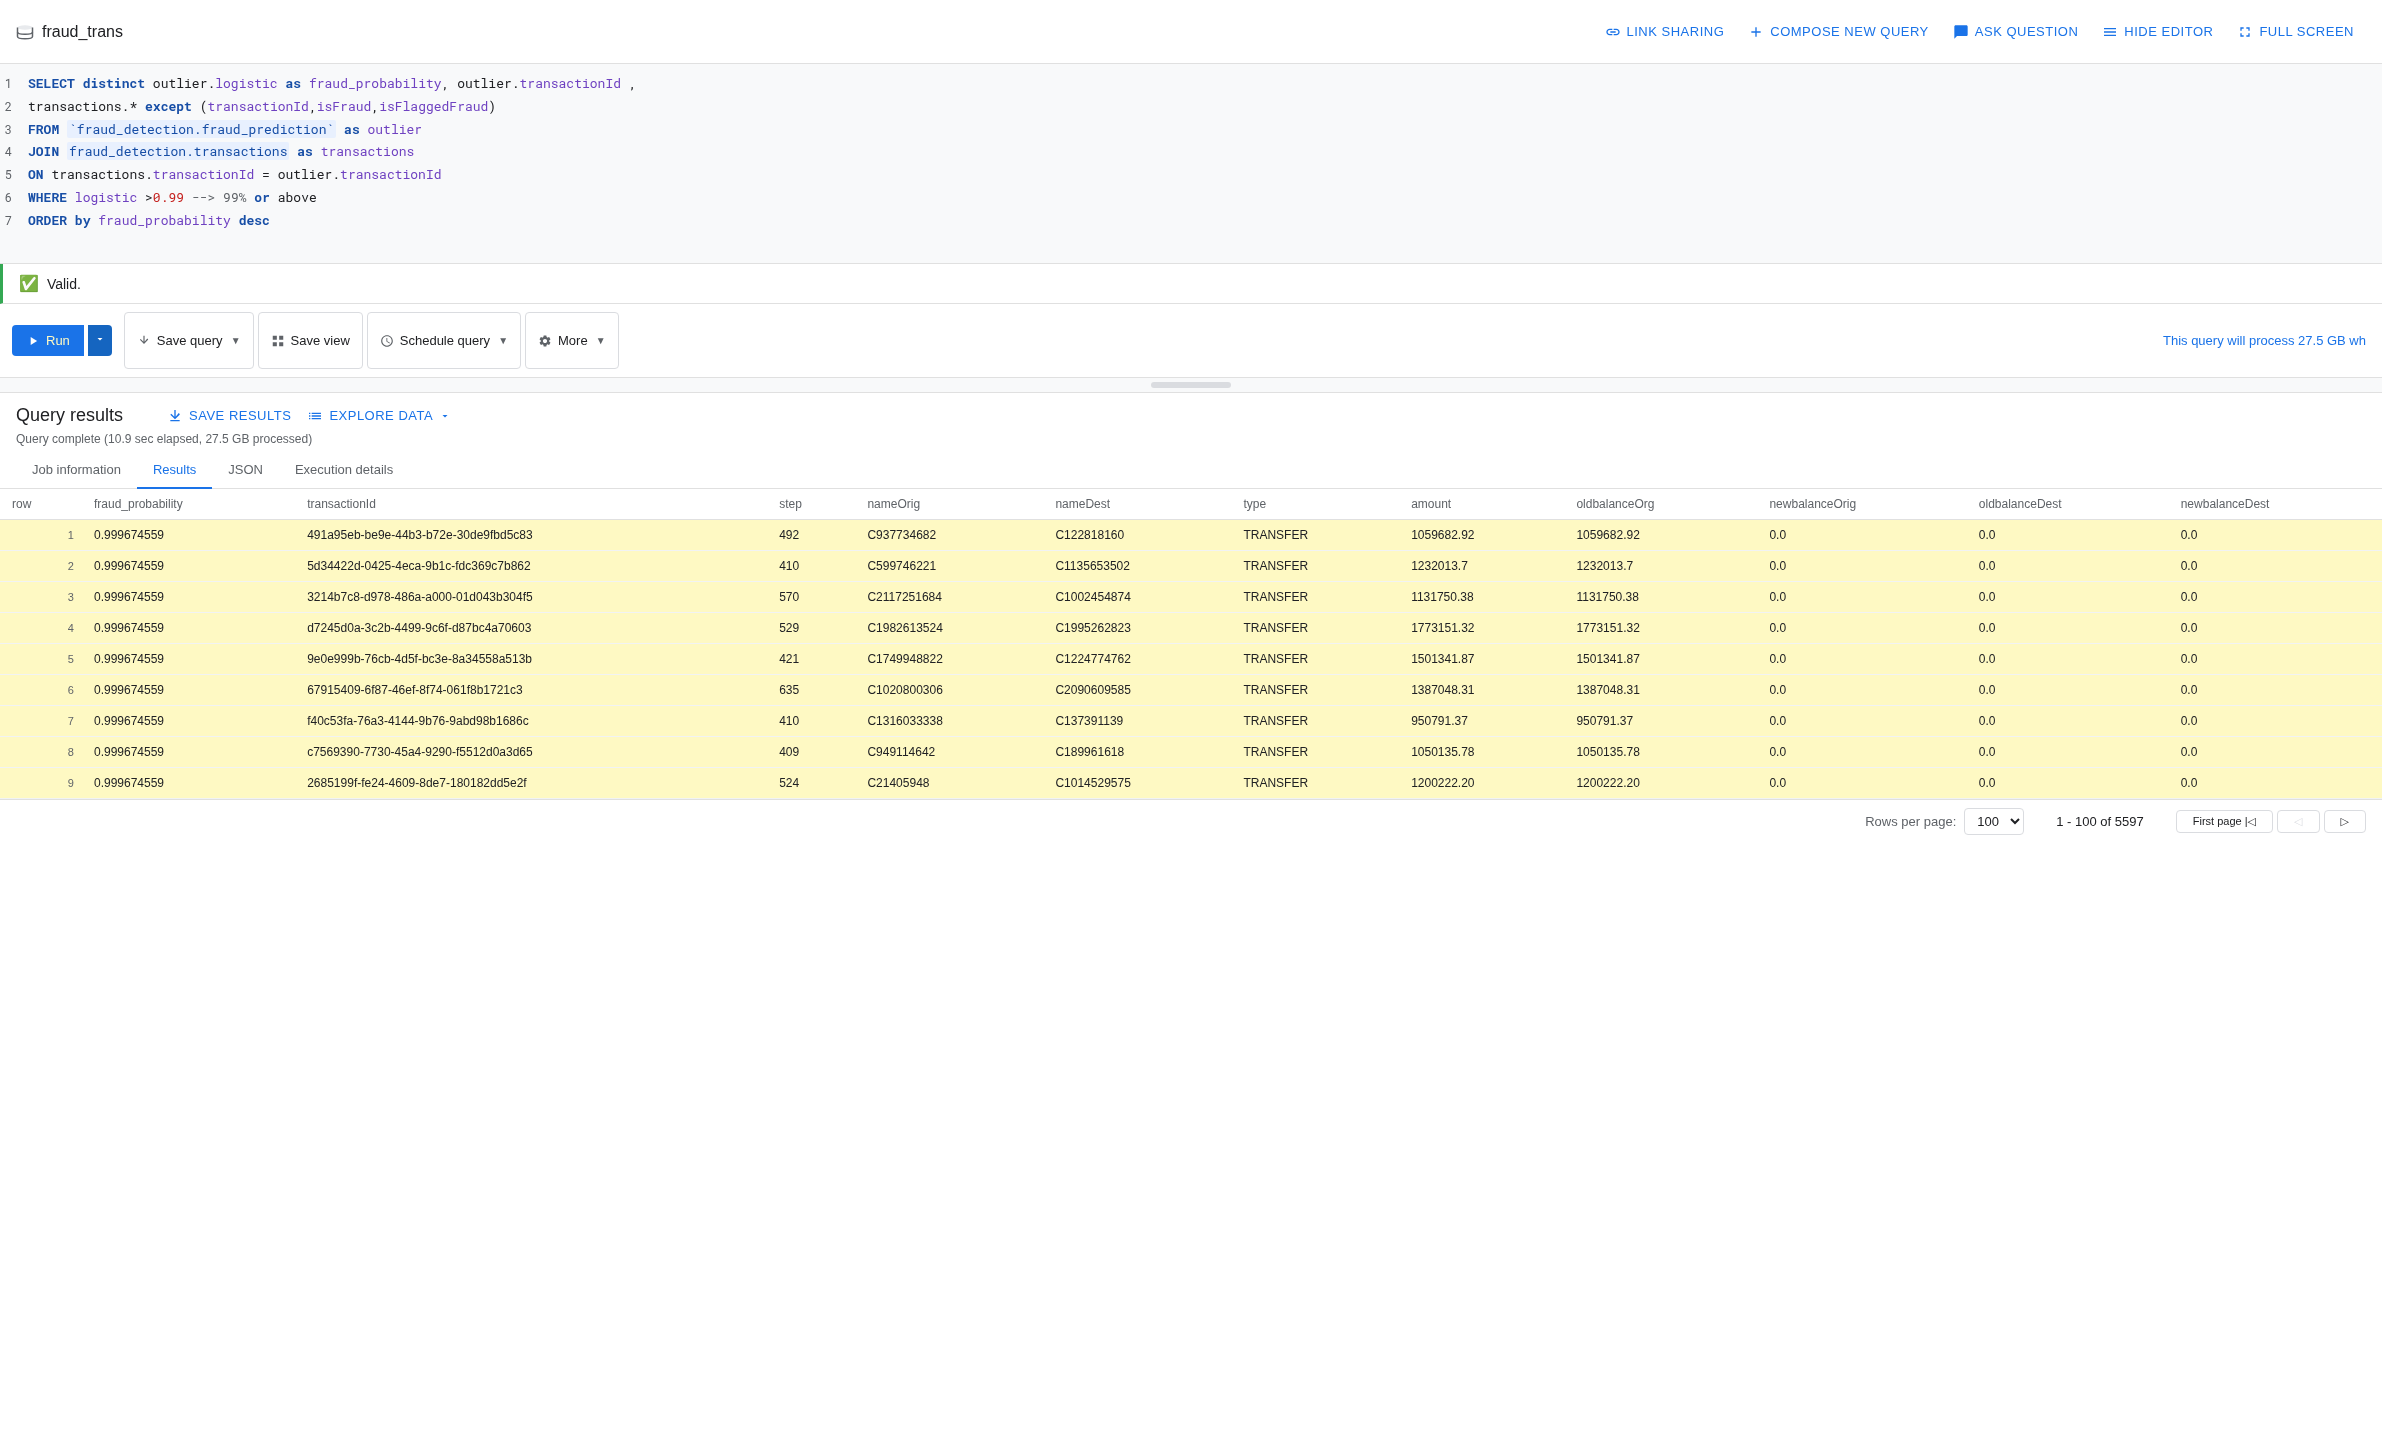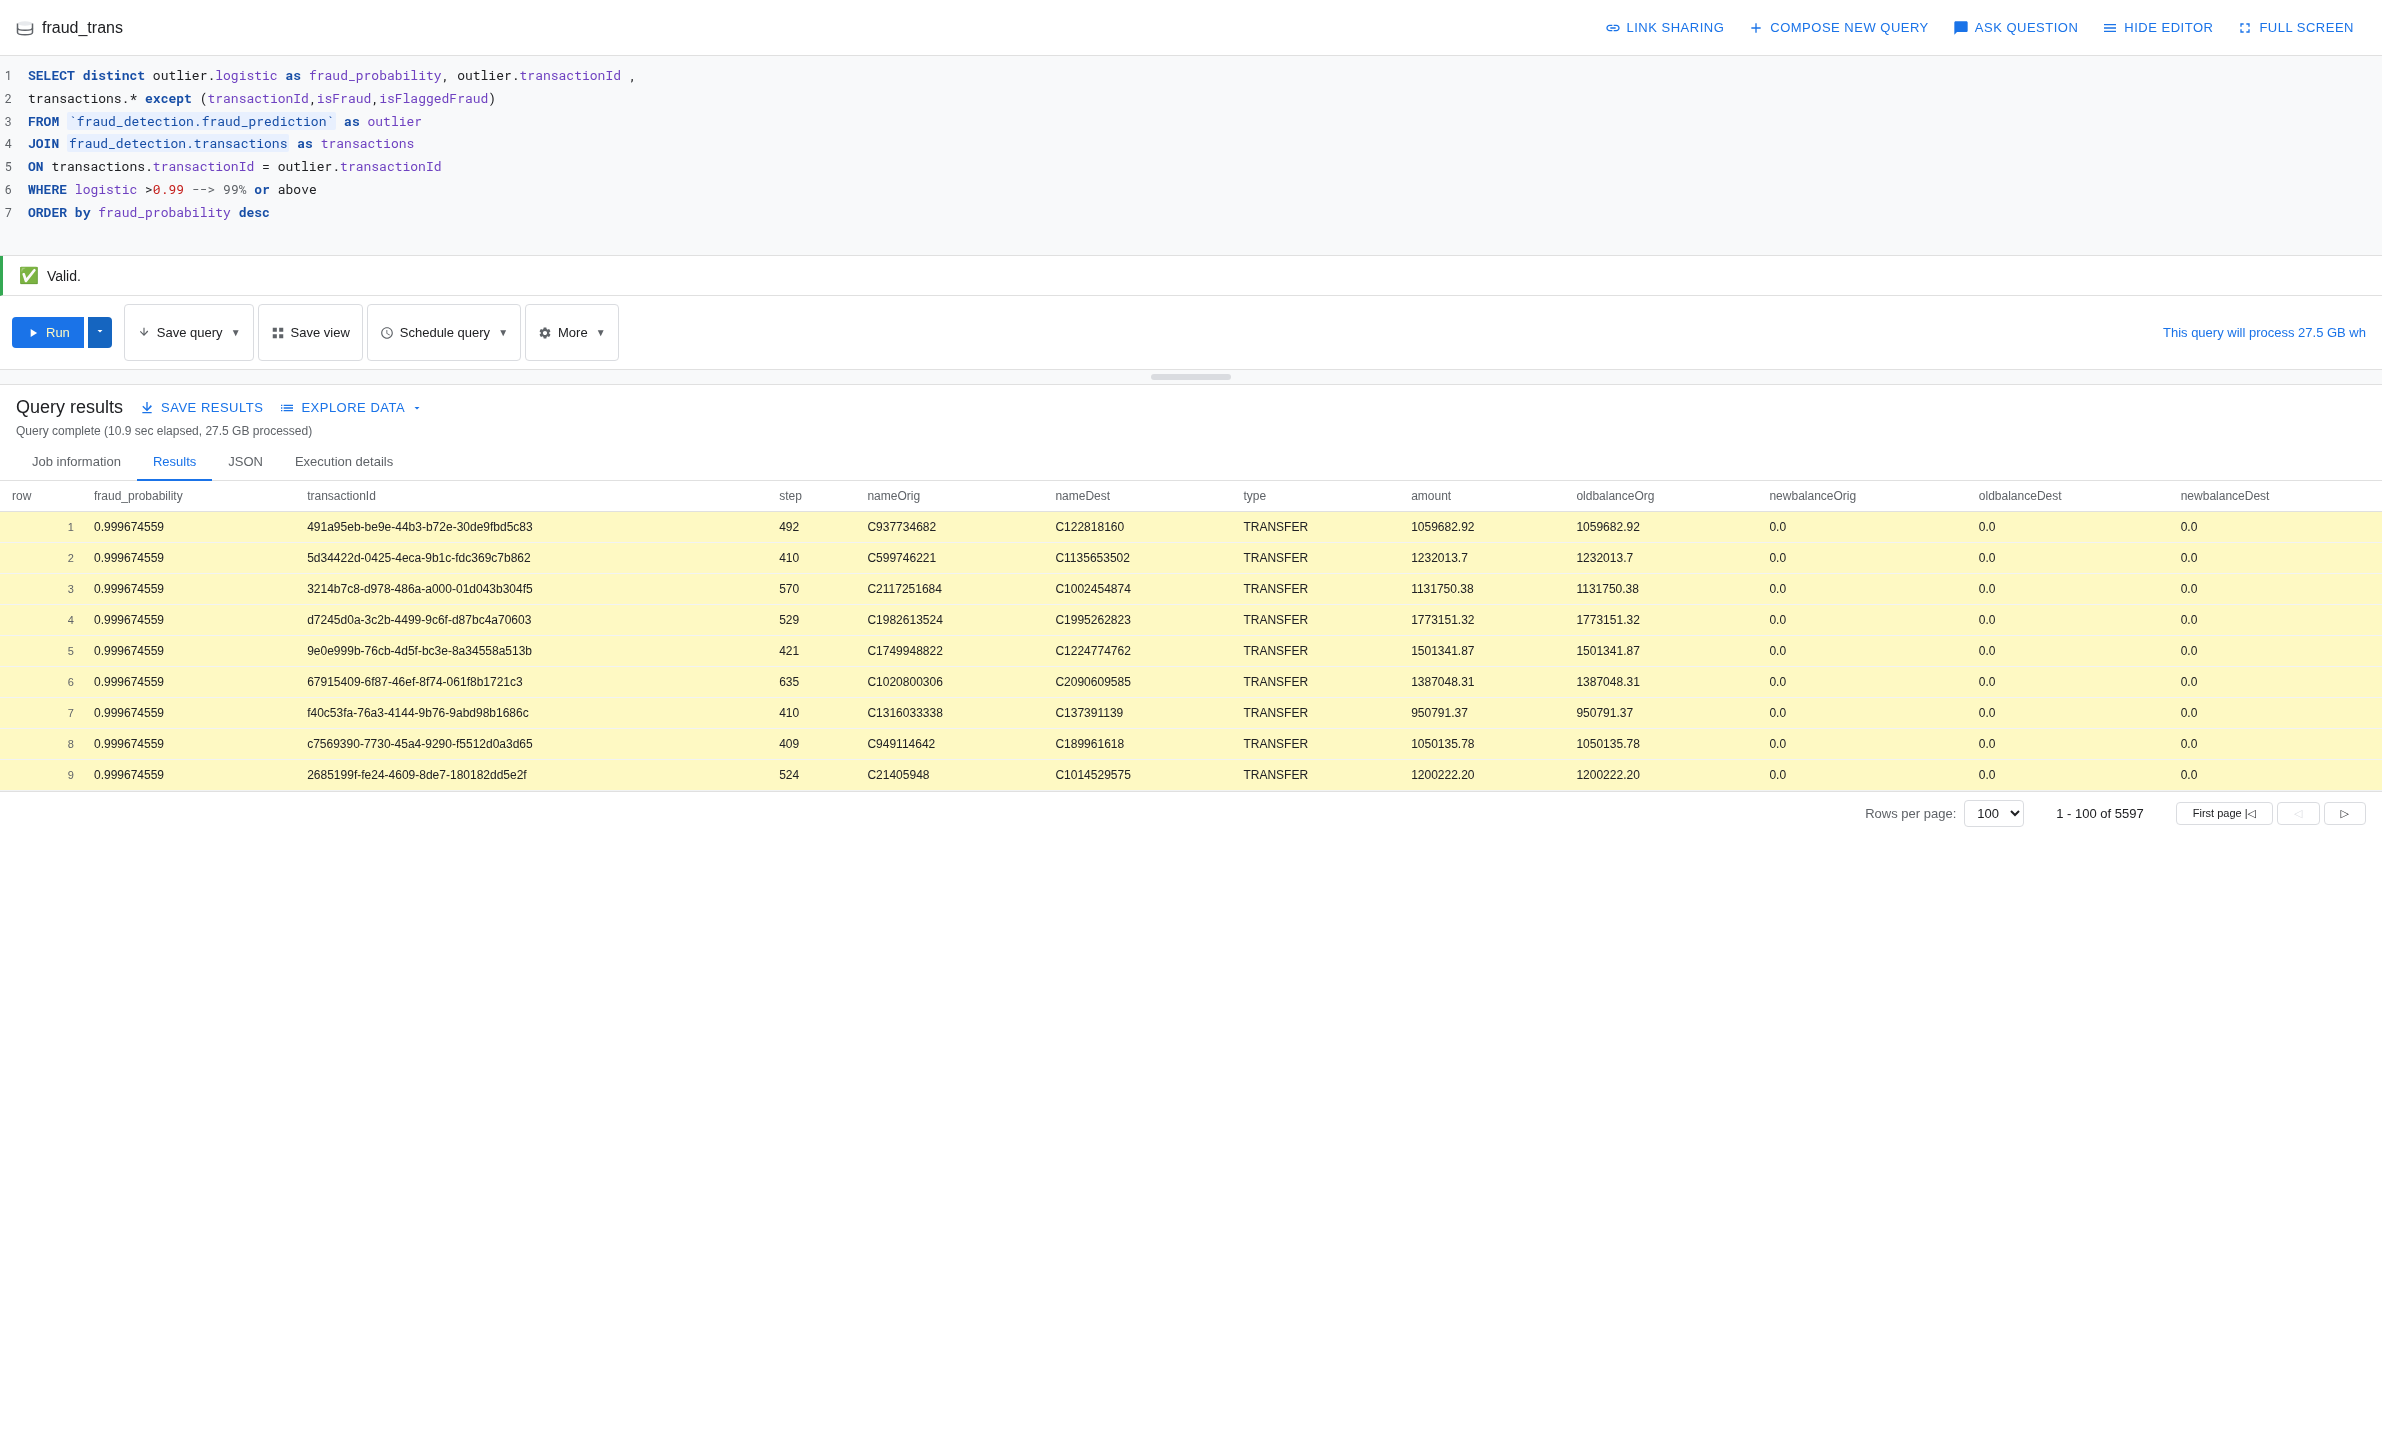--- a/index.html
+++ b/index.html
@@ -1,21 +1,21 @@
 <!DOCTYPE html>
 <html><head>
   <meta charset="utf-8">
   <style>
     * { box-sizing: border-box; margin: 0; padding: 0; }
     body { font-family: 'Google Sans', Arial, sans-serif; background: #fff; font-size: 13px; color: #202124; overflow: hidden; }
 
     
     .top-bar {
       display: flex; align-items: center; justify-content: space-between;
-      padding: 0 16px; height: 56px; background: #fff; border-bottom: 1px solid #e0e0e0;
+      padding: 0 16px; height: 64px; background: #fff; border-bottom: 1px solid #e0e0e0;
     }
     .top-bar-left { display: flex; align-items: center; gap: 8px; }
     .top-bar-title { font-size: 16px; font-weight: 500; color: #202124; }
     .top-bar-right { display: flex; align-items: center; gap: 0; }
     .top-bar-btn {
       display: flex; align-items: center; gap: 6px;
       padding: 6px 12px; border: none; background: transparent;
       color: #1a73e8; font-size: 13px; cursor: pointer; font-weight: 500; letter-spacing: 0.5px;
     }
     .top-bar-btn svg { fill: #1a73e8; }
@@ -82,21 +82,21 @@
     .scroll-bar-area {
       display: flex; justify-content: center; padding: 4px 0;
       background: #f8f9fa; border-bottom: 1px solid #e0e0e0;
     }
     .scroll-thumb {
       width: 80px; height: 6px; background: #dadce0; border-radius: 3px;
     }
 
     
     .results-header {
-      display: flex; align-items: center; gap: 8px; padding: 12px 16px 0;
+      display: flex; align-items: center; gap: 36px; padding: 12px 16px 0;
       background: #fff;
     }
     .results-title { font-size: 18px; font-weight: 500; color: #202124; }
     .results-actions { display: flex; align-items: center; gap: 16px; margin-left: 8px; }
     .results-btn {
       display: flex; align-items: center; gap: 6px;
       color: #1a73e8; font-size: 13px; font-weight: 500; letter-spacing: 0.5px;
       border: none; background: transparent; cursor: pointer;
     }
 

